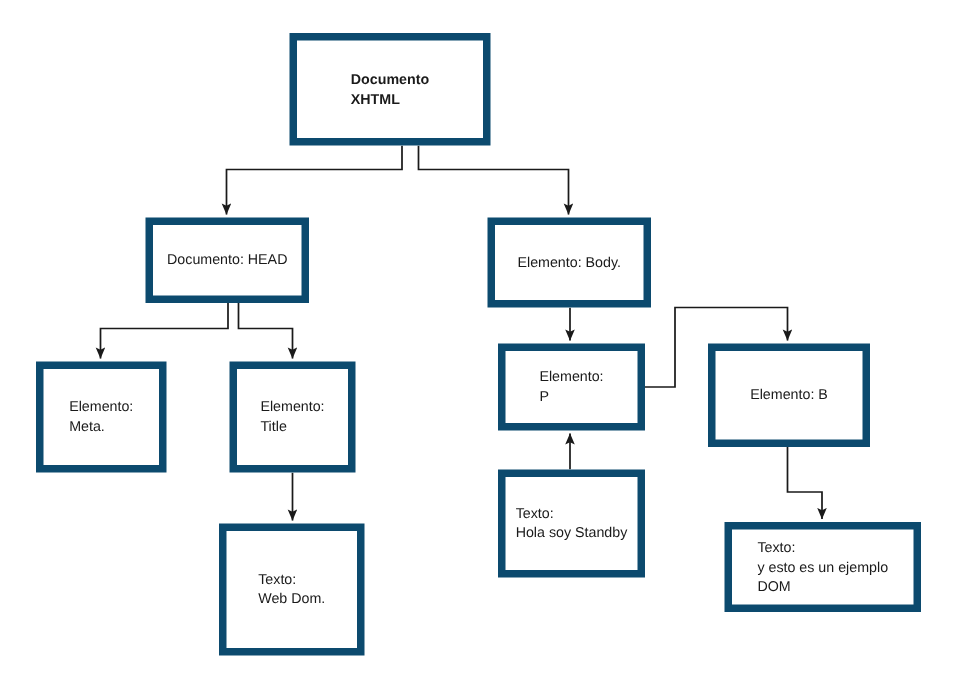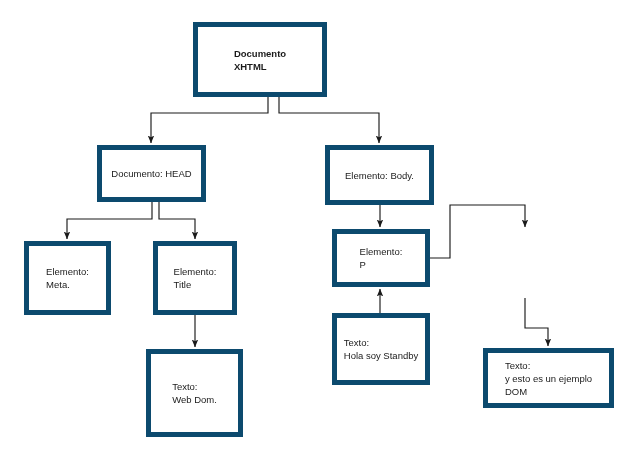--- a/index.html
+++ b/index.html
@@ -98,20 +98,23 @@
   <div class="node" style="left:153px; top:241px; width:84px; height:74px;">
     <span class="label">Elemento:
 Title</span>
   </div>
 
   <div class="node" style="left:332px; top:229px; width:98px; height:58px;">
     <span class="label">Elemento:
 P</span>
   </div>
 
+  <div class="node" style="left:472px; top:229px; width:108px; height:69px;">
+    <span class="label">Elemento: B</span>
+  </div>
 
   <div class="node" style="left:146px; top:349px; width:97px; height:88px;">
     <span class="label">Texto:
 Web Dom.</span>
   </div>
 
   <div class="node" style="left:332px; top:313px; width:98px; height:72px;">
     <span class="label">Texto:
 Hola soy Standby</span>
   </div>

